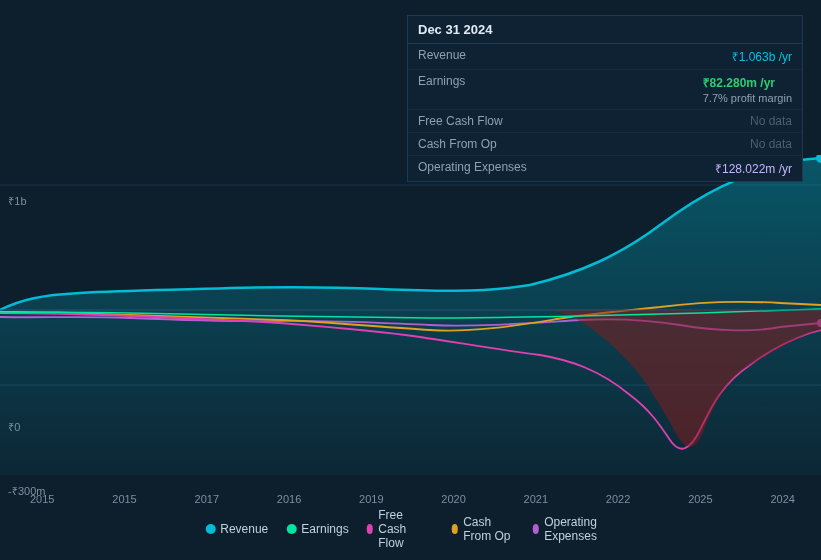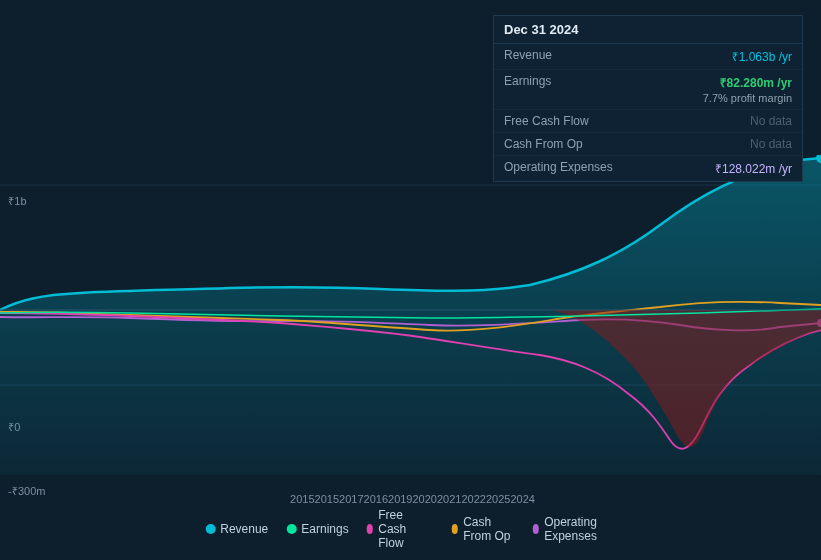--- a/index.html
+++ b/index.html
@@ -14,40 +14,40 @@
 
     
     .tooltip {
       position: absolute;
       top: 15px;
       right: 18px;
       background: #0f2233;
       border: 1px solid #1e3a50;
       color: #cdd6e0;
       font-size: 12px;
-      width: 310px;
+      width: 396px;
       z-index: 10;
     }
     .tooltip-header {
       background: #0f2233;
       padding: 6px 10px;
       font-weight: bold;
       font-size: 13px;
       color: #e0eaf2;
       border-bottom: 1px solid #1e3a50;
     }
     .tooltip-row {
       display: flex;
       justify-content: space-between;
       padding: 4px 10px;
       border-bottom: 1px solid #162a3a;
     }
     .tooltip-row:last-child { border-bottom: none; }
     .tooltip-label { color: #8da0b0; }
-    .tooltip-value { text-align: right; }
+    .tooltip-value { }
     .val-cyan { color: #00c2e0; }
     .val-green { color: #2ecc71; font-weight: bold; }
     .val-nodata { color: #4a6070; }
     .profit-margin { color: #8da0b0; font-size: 11px; }
     .val-purple { color: #c4b5fd; }
 
     
     .y-label {
       position: absolute;
       left: 8px;
@@ -154,21 +154,21 @@
 
   <path d="M 0,158 C 40,158 80,159 130,161 C 180,163 230,165 280,168 C 330,172 380,176 420,182 C 460,188 500,195 540,200 C 570,205 600,215 630,240 C 650,255 660,270 670,285 C 680,300 690,295 700,275 C 710,255 720,230 750,210 C 770,195 790,185 810,178 L 821,175" fill="none" stroke="#e040b0" stroke-width="1.8"></path>
 
   <path d="M 550,155 C 580,160 610,185 640,220 C 660,248 672,272 680,285 C 690,298 698,292 705,272 C 715,248 725,225 750,210 C 770,198 790,186 810,178 L 821,175 L 821,155 Z" fill="#8b1a1a" fill-opacity="0.5"></path>
 
   <path d="M 0,158 C 40,157 80,157 130,158 C 180,159 230,160 280,161 C 330,162 380,162 430,163 C 480,163 530,162 580,161 C 620,160 660,159 700,158 C 730,157 760,156 790,155 L 821,154" fill="none" stroke="#00e5a0" stroke-width="1.5"></path>
 
   <line x1="0" y1="155" x2="821" y2="155" stroke="#2a4a60" stroke-width="0.8"></line>
 </svg>
 
-<div style="position:absolute;bottom:55px;left:30px;right:26px;display:flex;justify-content:center;">
+<div style="position:absolute;bottom:55px;left:30px;right:26px;display:flex;justify-content:space-between;">
   <span class="x-label">2015</span>
   <span class="x-label">2015</span>
   <span class="x-label">2017</span>
   <span class="x-label">2016</span>
   <span class="x-label">2019</span>
   <span class="x-label">2020</span>
   <span class="x-label">2021</span>
   <span class="x-label">2022</span>
   <span class="x-label">2025</span>
   <span class="x-label">2024</span>

